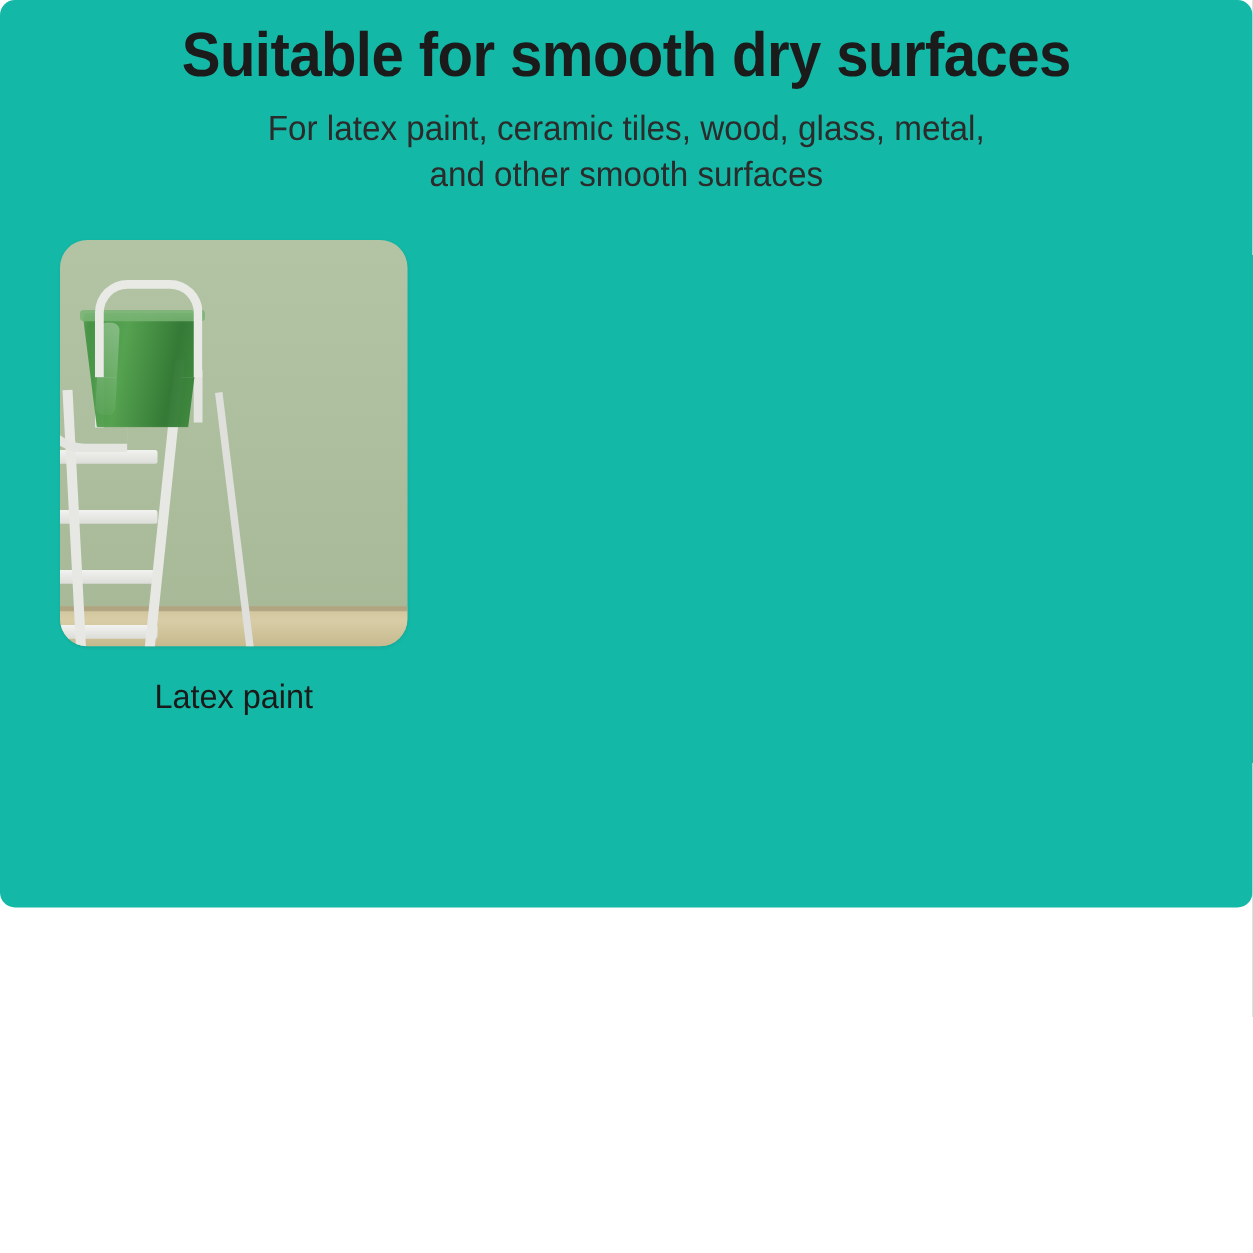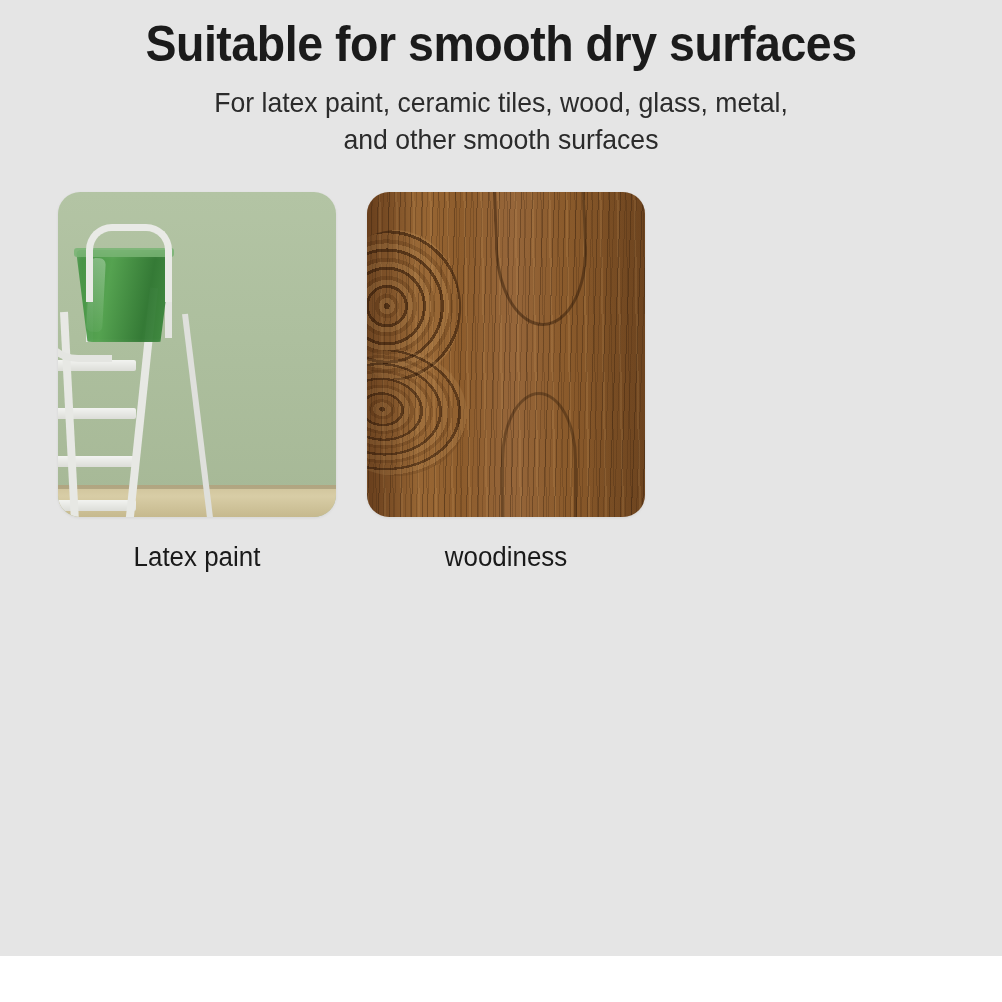--- a/index.html
+++ b/index.html
@@ -11,22 +11,23 @@
     width: 1002px;
     height: 1002px;
     font-family: "Liberation Sans", sans-serif;
     color: #1a1a1a;
     overflow: hidden;
   }
 
   .page {
     position: relative;
     width: 1002px;
-    height: 956px;
-    background: #e5e5e5;
+    height: 726px;
+    background: #14b8a6;
+    border-radius: 12px;
   }
 
   
   .header {
     position: absolute;
     top: 0;
     left: 0;
     width: 1002px;
     text-align: center;
   }
@@ -49,21 +50,21 @@
     line-height: 1.33;
     color: #2b2b2b;
     transform: scaleX(0.95);
   }
   .subtitle-line { display: block; }
 
   
   .grid {
     position: absolute;
     top: 192px;
-    left: 58px;
+    left: 48px;
     width: 906px;
     display: grid;
     grid-template-columns: 278px 278px 278px;
     grid-column-gap: 36px;
     grid-row-gap: 0px;
     gap: 31px;
   }
   .cell {
     width: 278px;
   }
@@ -412,28 +413,18 @@
           <div class="bucket"></div>
           <div class="bucket-rim"></div>
           <div class="bucket-sheen"></div>
           <div class="rail-u"></div>
         </div>
       </div>
       <div class="caption">Latex paint</div>
     </div>
 
 
-    <div class="cell cell-row1">
-      <div class="swatch sw-wood">
-        <div class="wood-cathedral"></div>
-        <div class="wood-cathedral2"></div>
-        <div class="wood-knot"></div>
-        <div class="wood-knot2"></div>
-        <div class="wood-shade"></div>
-      </div>
-      <div class="caption">woodiness</div>
-    </div>
 
 
 
 
   </div>
 </div>
 
 </body></html>

